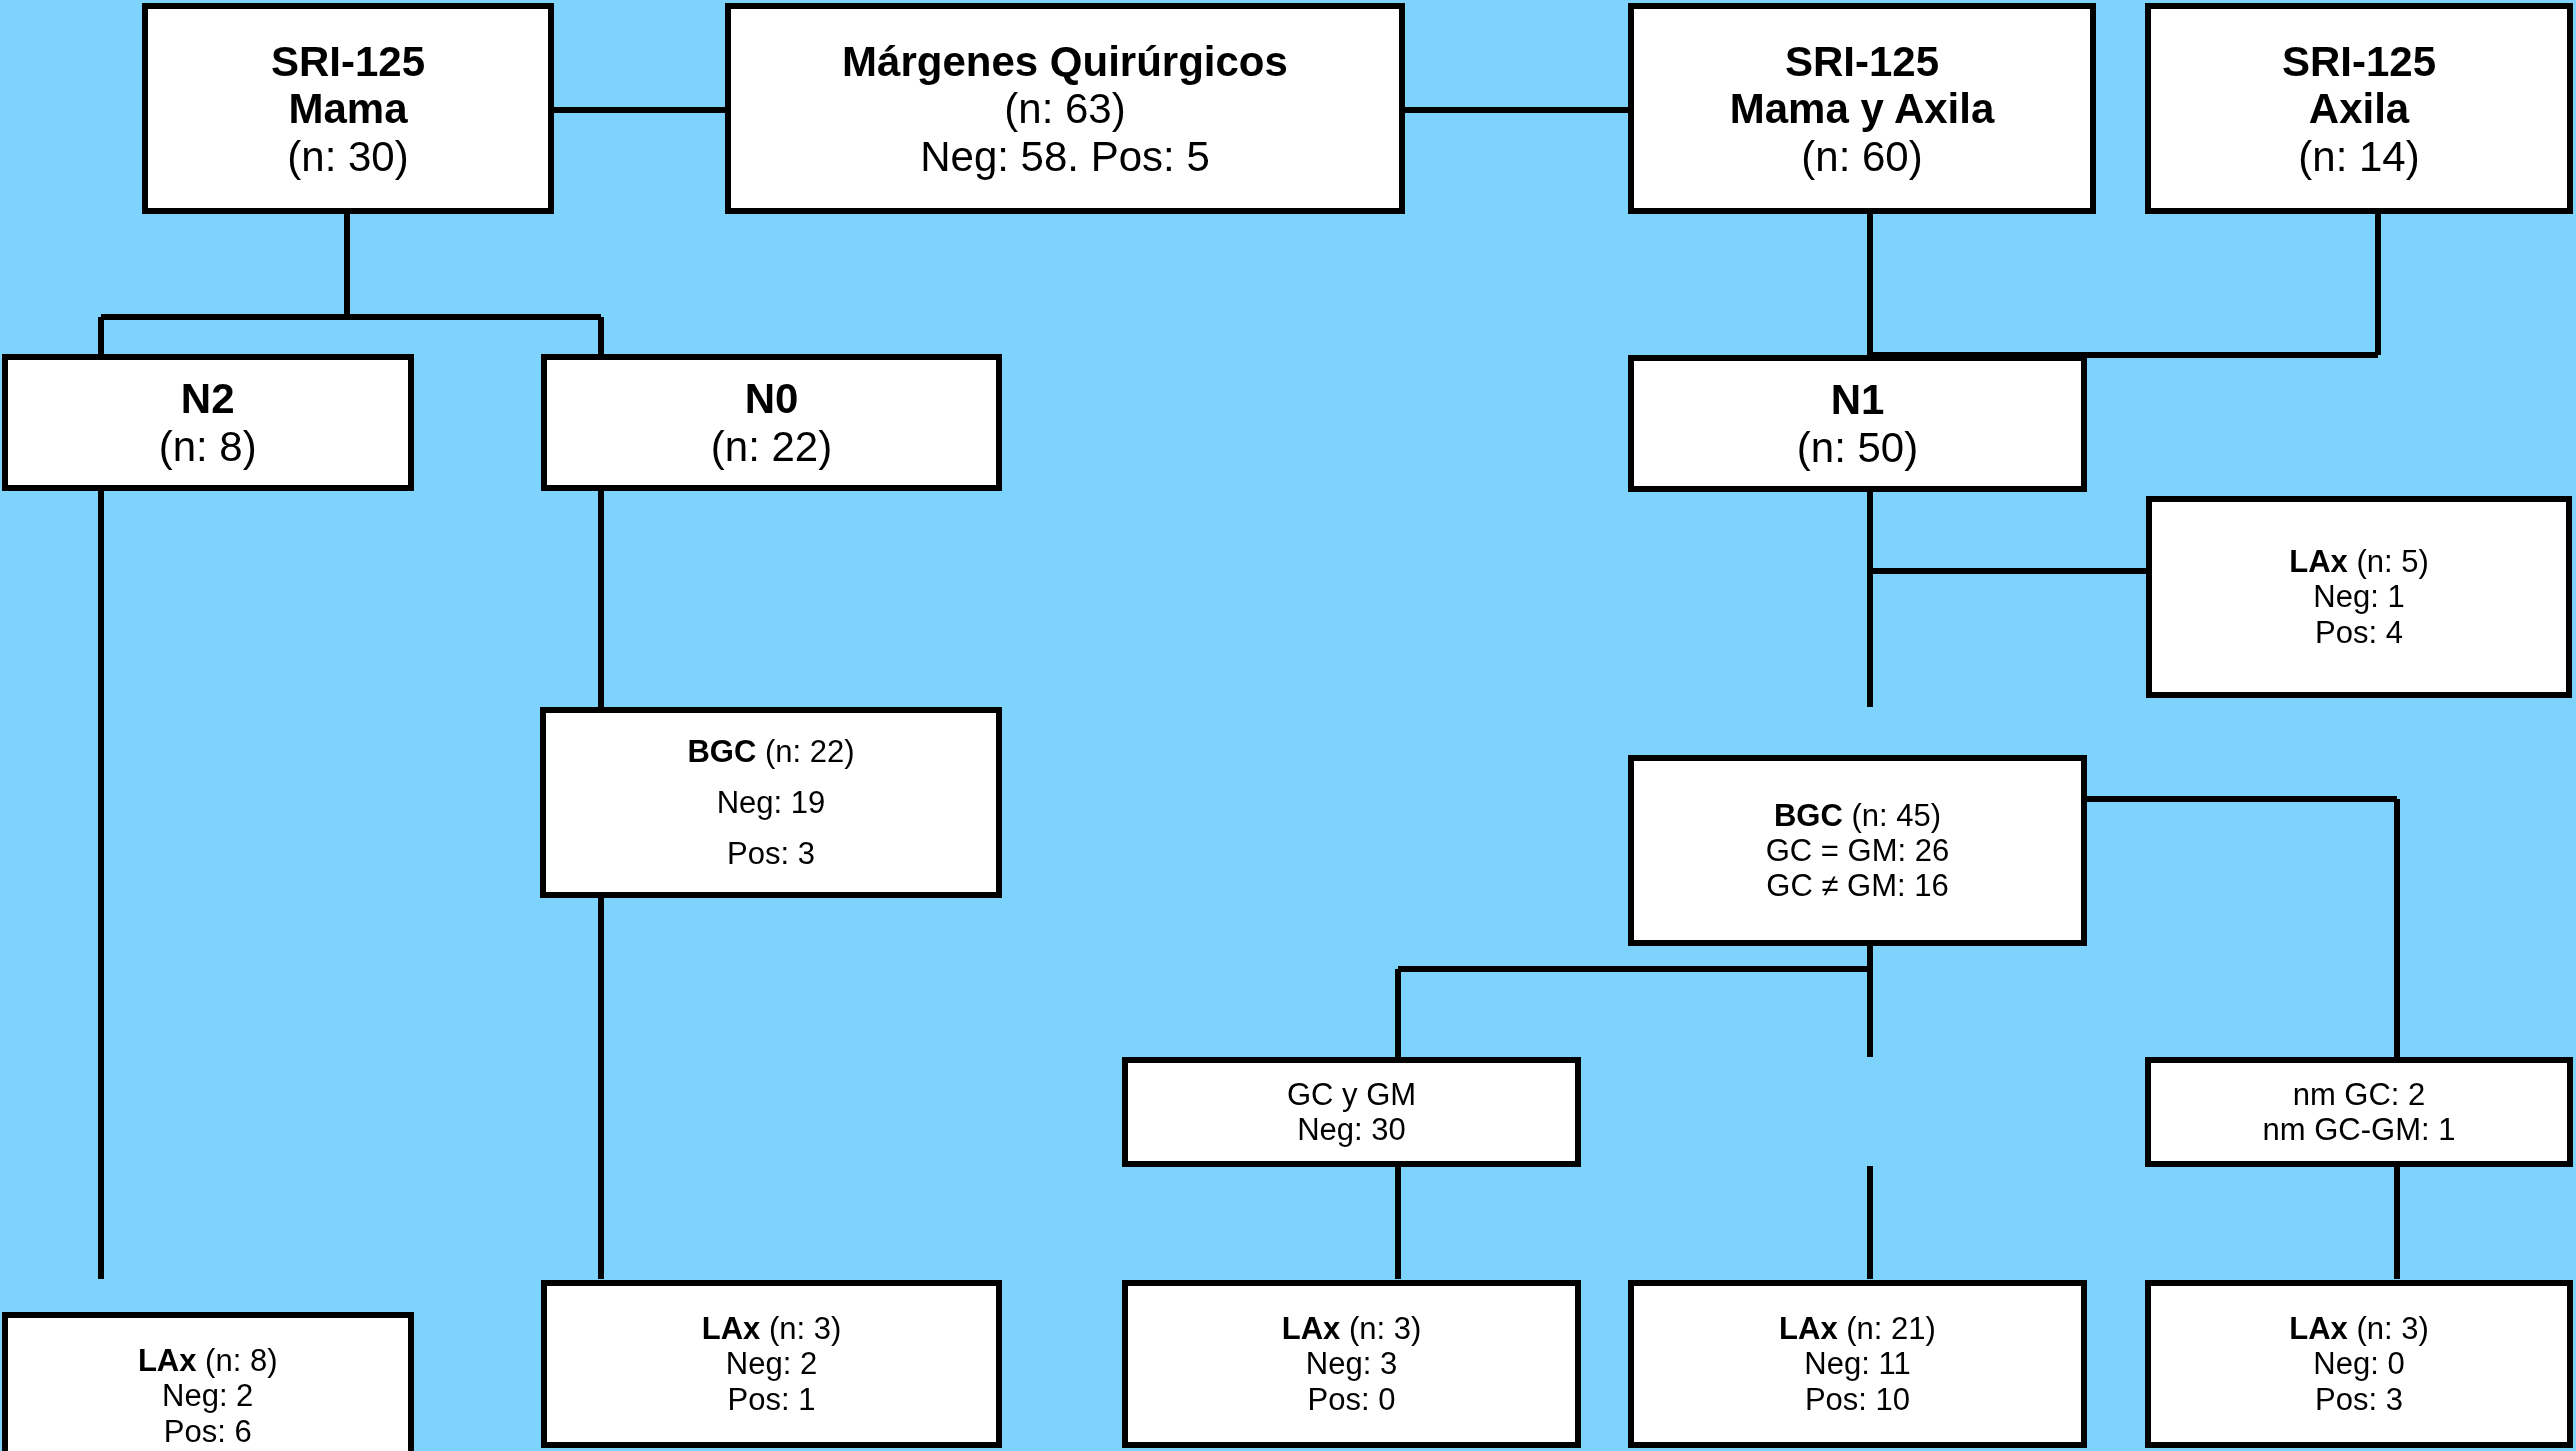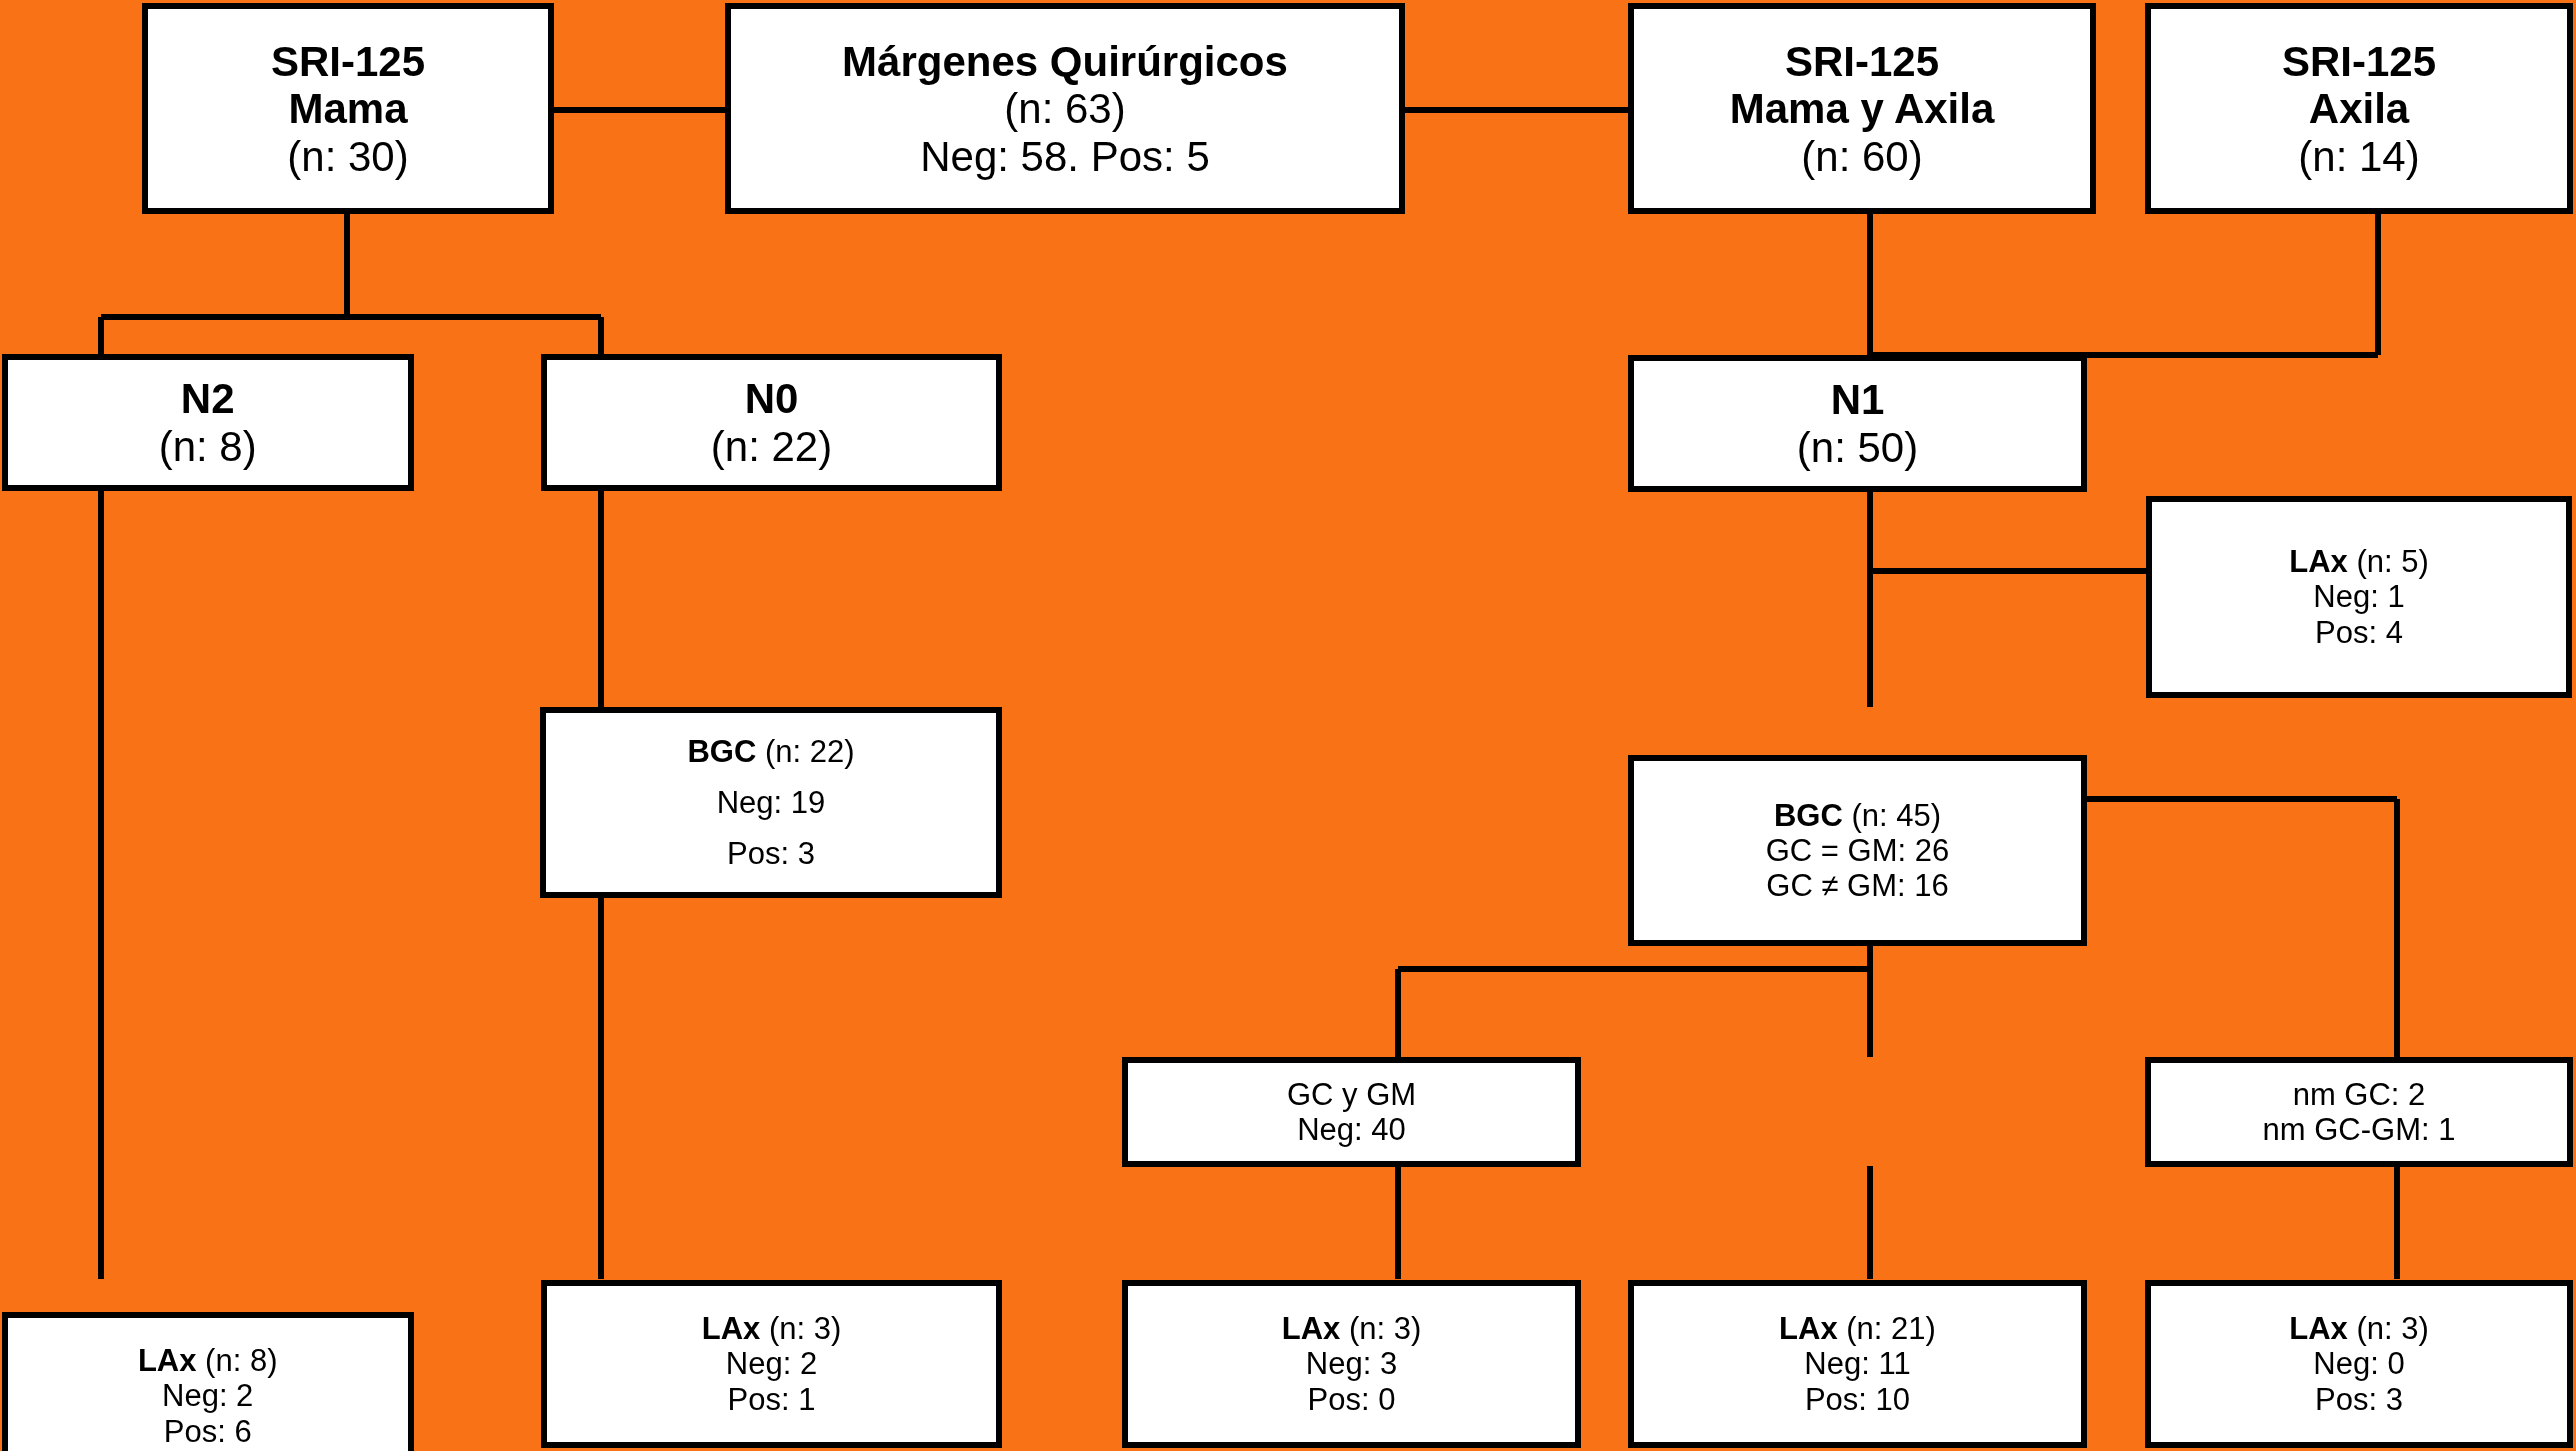--- a/index.html
+++ b/index.html
@@ -4,21 +4,21 @@
 <style>
   html, body {
     margin: 0;
     padding: 0;
     background: #ffffff;
   }
   #canvas {
     position: relative;
     width: 2576px;
     height: 1451px;
-    background: #f97316;
+    background: #7dd3fc;
     font-family: "Liberation Sans", sans-serif;
     color: #000000;
     overflow: hidden;
   }
   #lines {
     position: absolute;
     left: 0;
     top: 0;
     width: 2576px;
     height: 1451px;
@@ -145,21 +145,21 @@
   </div>
 
   <div class="node f-main" style="left:1628px; top:707px; width:459px; height:191px;margin-top:48px;">
     <span class="ln"><b>BGC</b><span> (n: 45)</span></span>
     <span class="ln n">GC = GM: 26</span>
     <span class="ln n">GC ≠ GM: 16</span>
   </div>
 
   <div class="node f-main" style="left:1122px; top:1057px; width:459px; height:110px;">
     <span class="ln n">GC y GM</span>
-    <span class="ln n">Neg: 40</span>
+    <span class="ln n">Neg: 30</span>
   </div>
 
 
   <div class="node f-main" style="left:2145px; top:1057px; width:428px; height:110px;">
     <span class="ln n">nm GC: 2</span>
     <span class="ln n">nm GC-GM: 1</span>
   </div>
 
   <div class="node f-main" style="left:1.7px; top:1280px; width:412px; height:168px;margin-top:32px;">
     <span class="ln"><b>LAx</b><span> (n: 8)</span></span>

